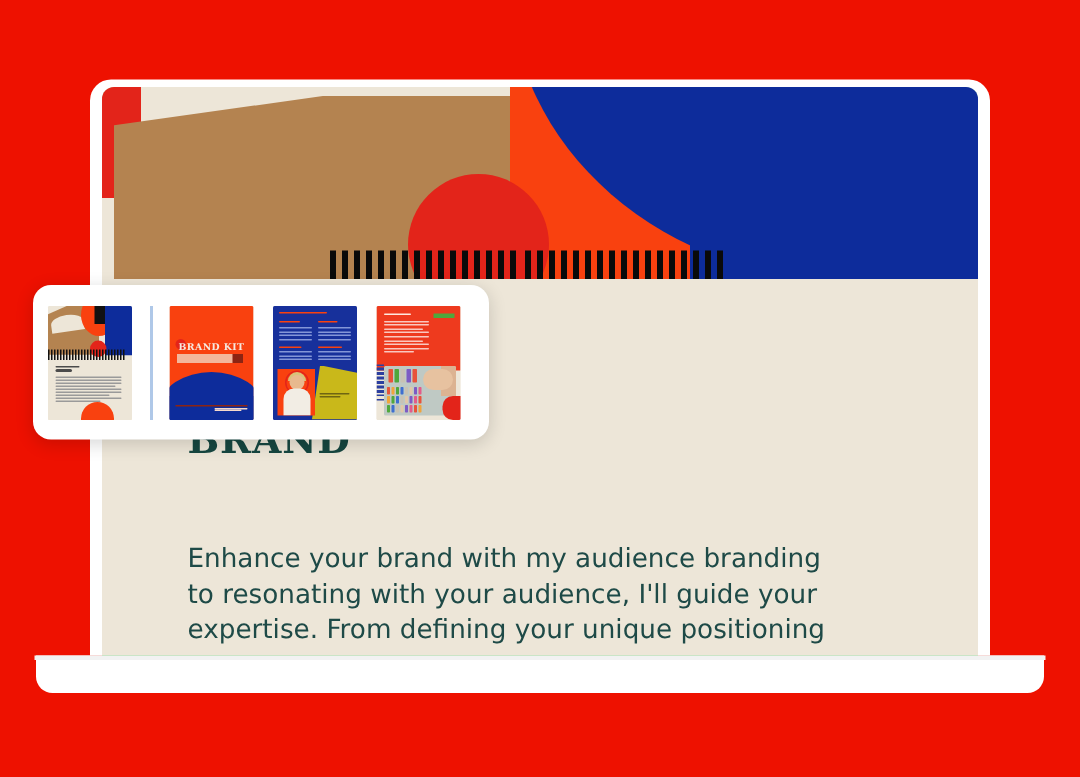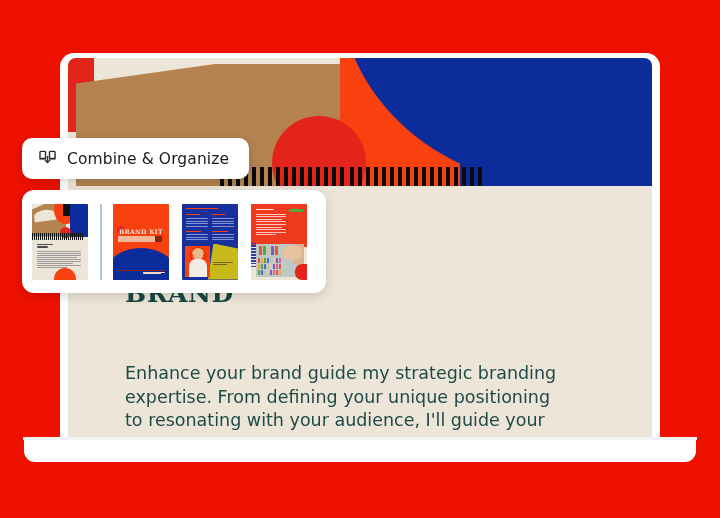--- a/index.html
+++ b/index.html
@@ -237,40 +237,29 @@
           <span class="bar"></span>
           <span class="bar"></span>
           <span class="bar"></span>
         </div>
 
       <div class="doc-body">
         <div class="doc-heading">
           <span>BRAND</span>
         </div>
         <div class="doc-paragraph">
-          <div>Enhance your brand guide my strategic branding</div>
+          <div>Enhance your brand with my audience branding</div>
+          <div>to resonating with your audience, I'll guide your</div>
           <div>expertise. From defining your unique positioning</div>
-          <div>to resonating with your audience, I'll guide your</div>
         </div>
       </div>
 
     </div>
   </div>
 
-  <div class="pill">
-    <svg class="pill-icon" viewBox="0 0 24 24" fill="none" stroke="currentColor" stroke-width="1.8" stroke-linecap="round" stroke-linejoin="round">
-      <rect x="2.5" y="3" width="7" height="9" rx="1"></rect>
-      <rect x="14.5" y="3" width="7" height="9" rx="1"></rect>
-      <path d="M12 9.5v7"></path>
-      <path d="M9.2 14.2 12 17.2l2.8-3"></path>
-      <path d="M2.5 12.5h7"></path>
-      <path d="M14.5 12.5h7"></path>
-    </svg>
-    <span class="pill-label">Combine &amp; Organize</span>
-  </div>
 
   <div class="thumb-panel">
 
     <div class="thumb">
       <div class="t1-art">
         <div class="t1-tan"></div>
         <div class="t1-cream-swoop"></div>
         <div class="t1-orange"></div>
         <div class="t1-black"></div>
         <div class="t1-navy"></div>

